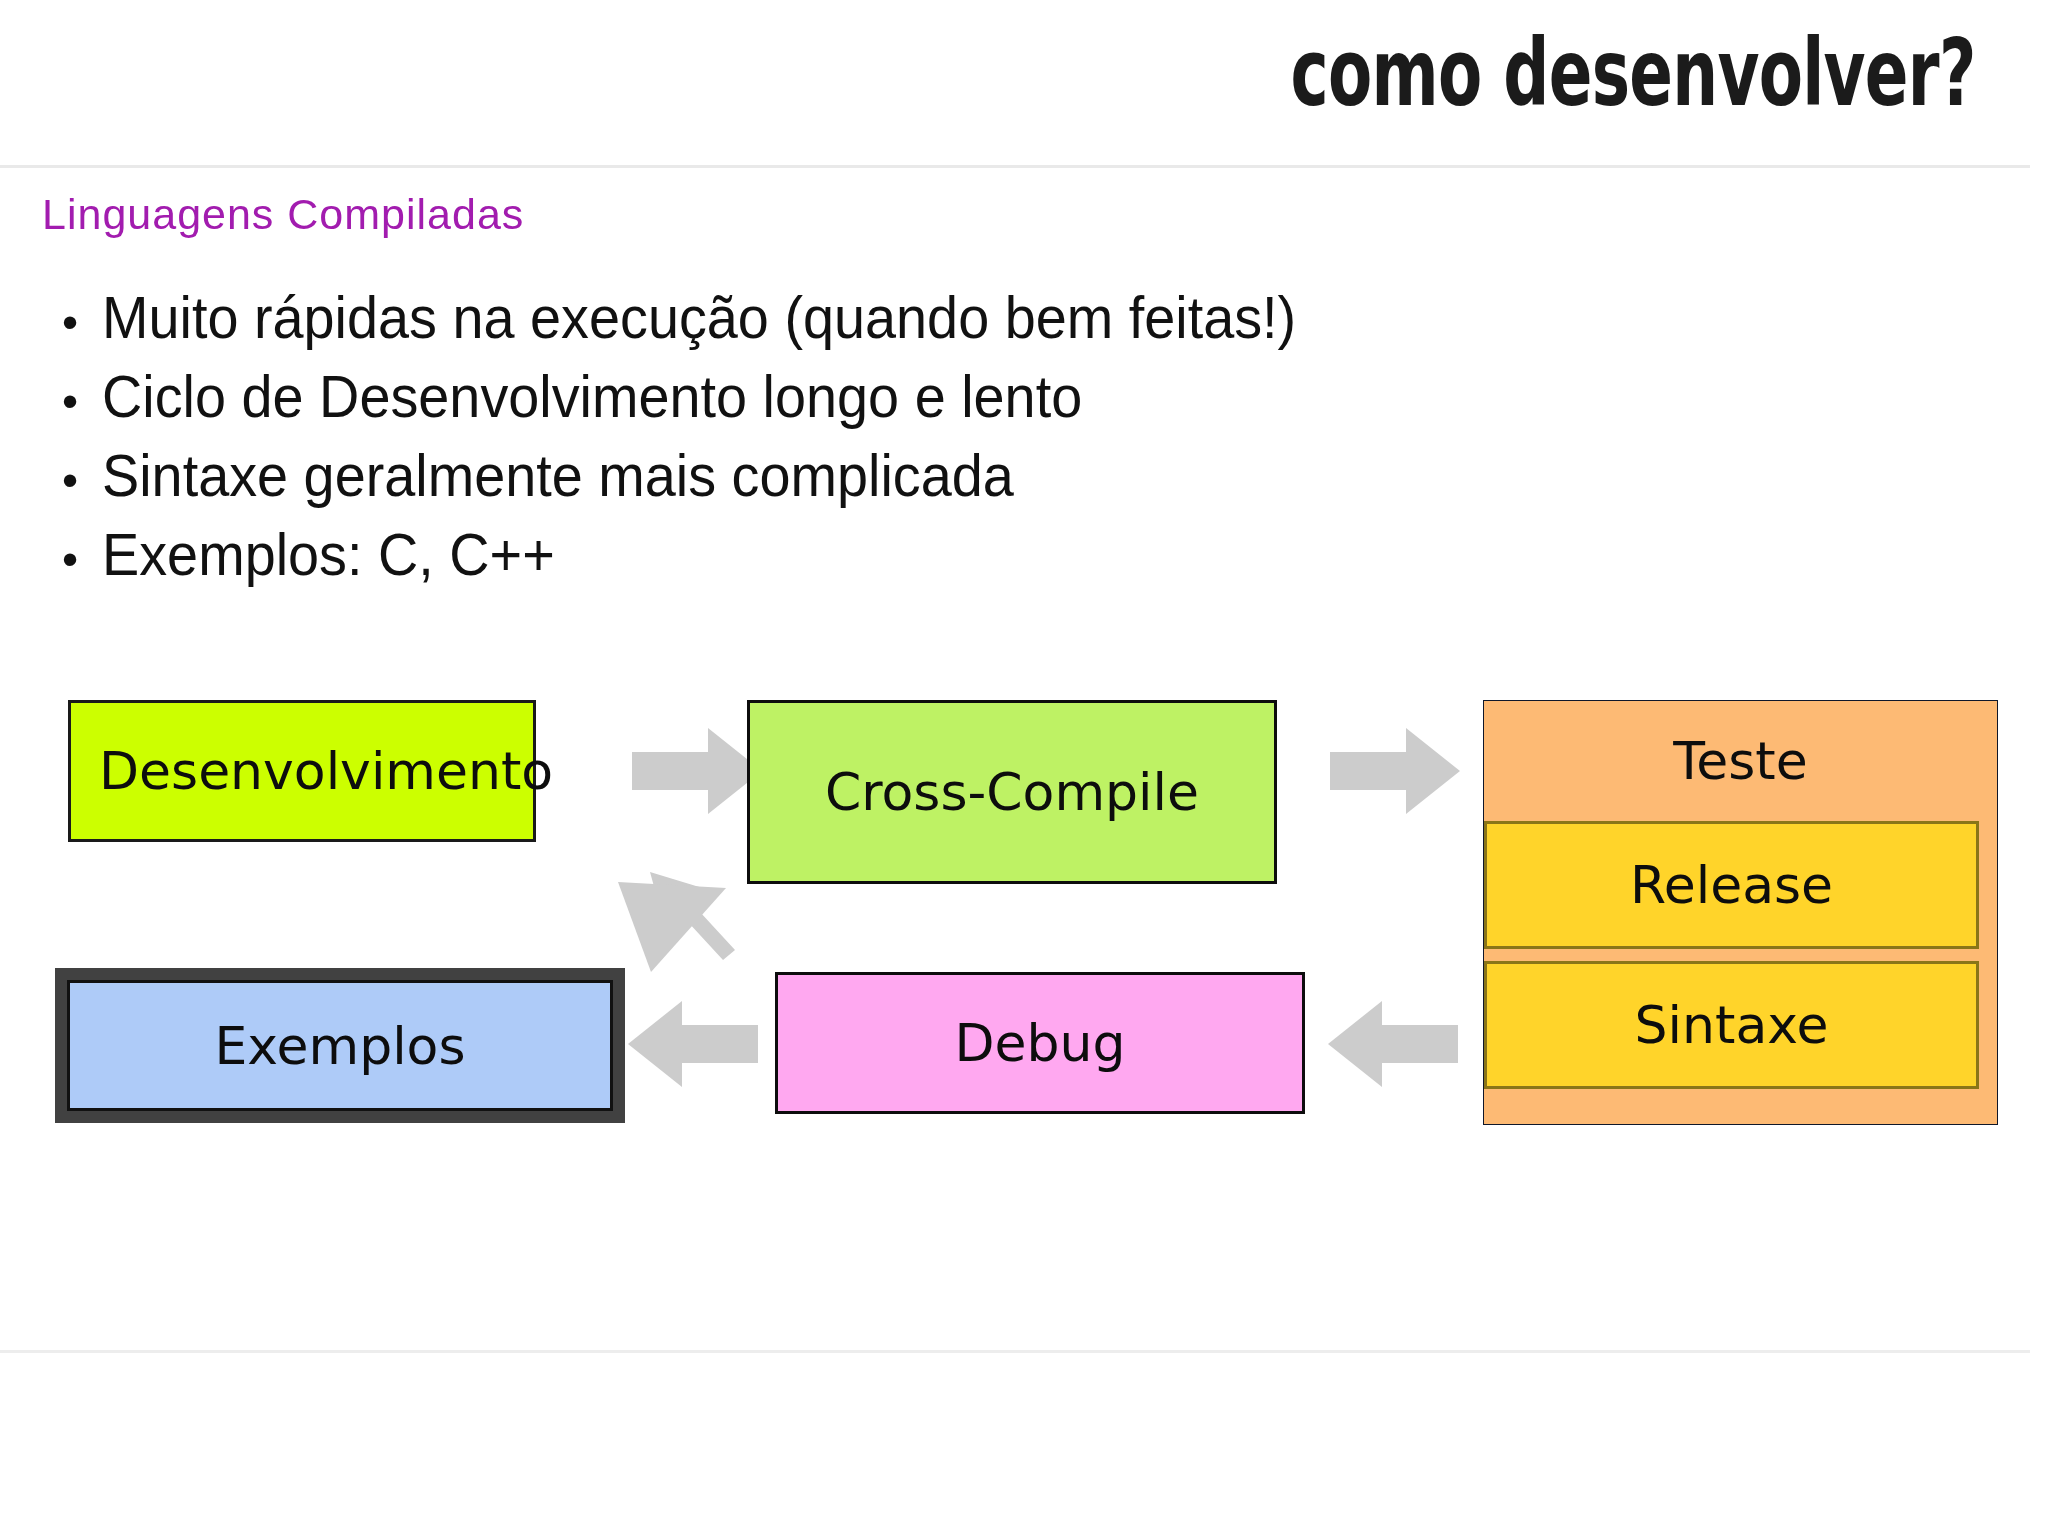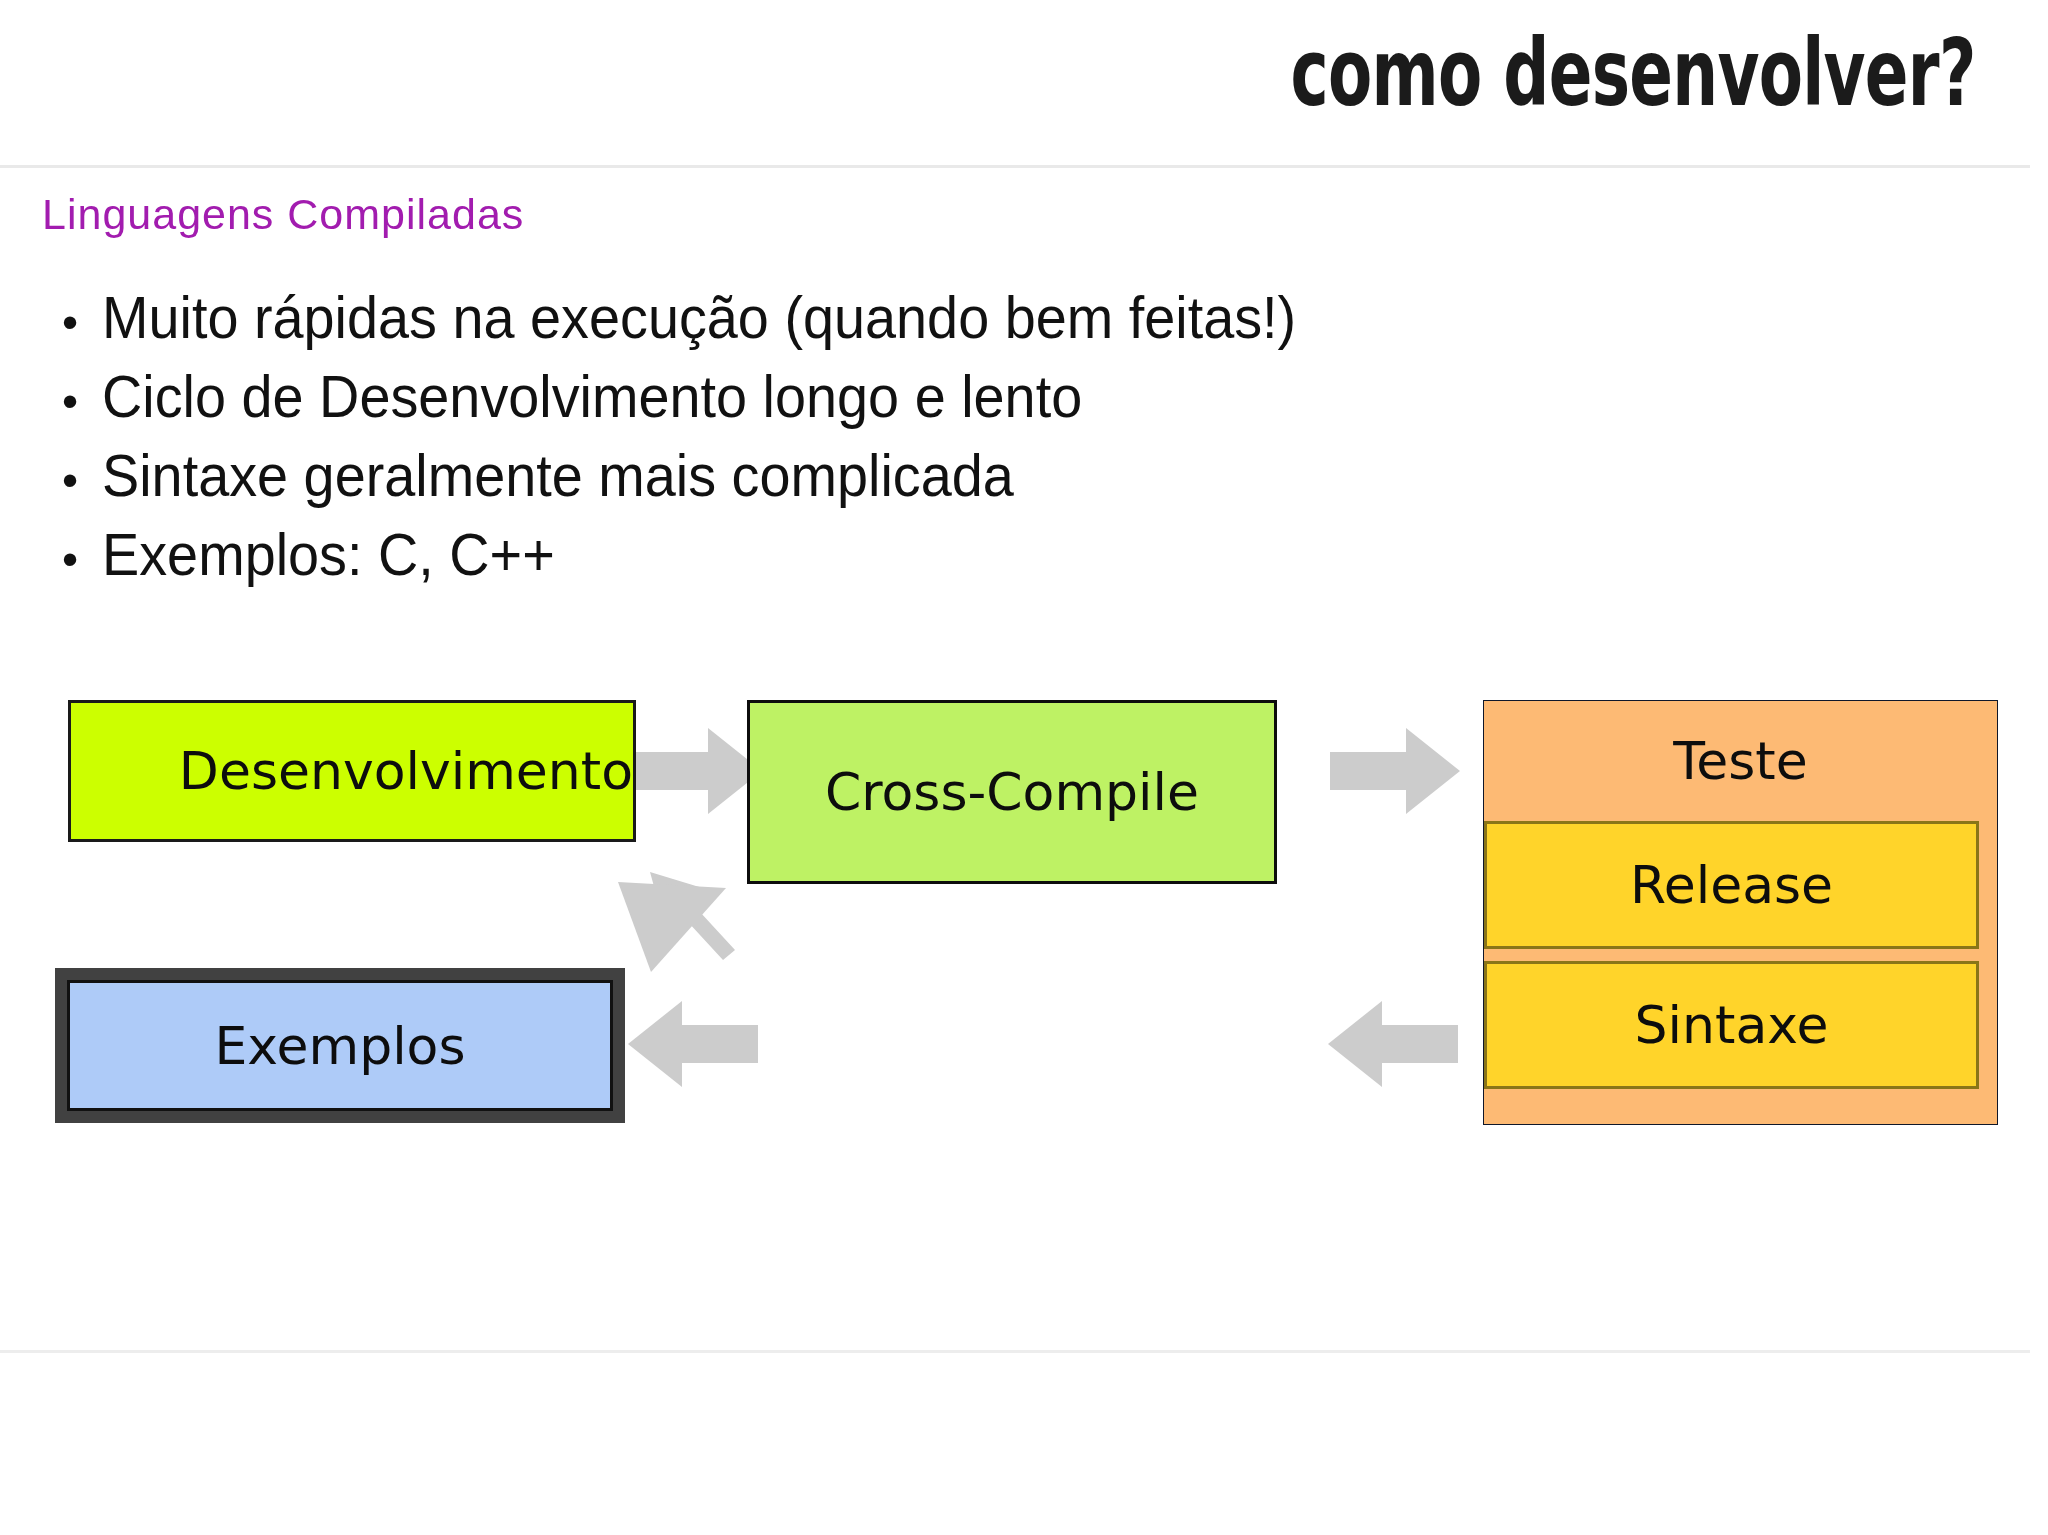--- a/index.html
+++ b/index.html
@@ -98,25 +98,25 @@
     display: flex;
     align-items: center;
     justify-content: center;
     font-family: "DejaVu Sans", sans-serif;
     font-size: 52px;
     color: #0d0d0d;
     pointer-events: auto;
   }
   .node-dev {
     left: 68px;  top: 700px;
-    width: 568px; height: 142px;
+    width: 468px; height: 142px;
     background: #ccff00;
     border: 3px solid #1a1a1a;
-    justify-content: flex-end;
-    padding-left: 6px;
+    justify-content: flex-start;
+    padding-left: 28px;
   }
   .node-cross {
     left: 747px; top: 700px;
     width: 530px; height: 184px;
     background: #bef264;
     border: 3px solid #0d0d0d;
   }
   .node-teste-wrap {
     left: 1483px; top: 700px;
     width: 515px; height: 425px;
@@ -250,20 +250,23 @@
   <div class="node node-teste-wrap">
     <div class="teste-label">Teste</div>
     <div class="sub-node">
       <span>Release</span>
     </div>
     <div class="sub-node second">
       <span>Sintaxe</span>
     </div>
   </div>
 
+  <div class="node node-debug">
+    <span>Debug</span>
+  </div>
 
   <div class="node-release-frame">
     <div class="node-release">
       <span>Exemplos</span>
     </div>
   </div>
 
   <div id="footer-rule"></div>
   <div id="footer">
 

